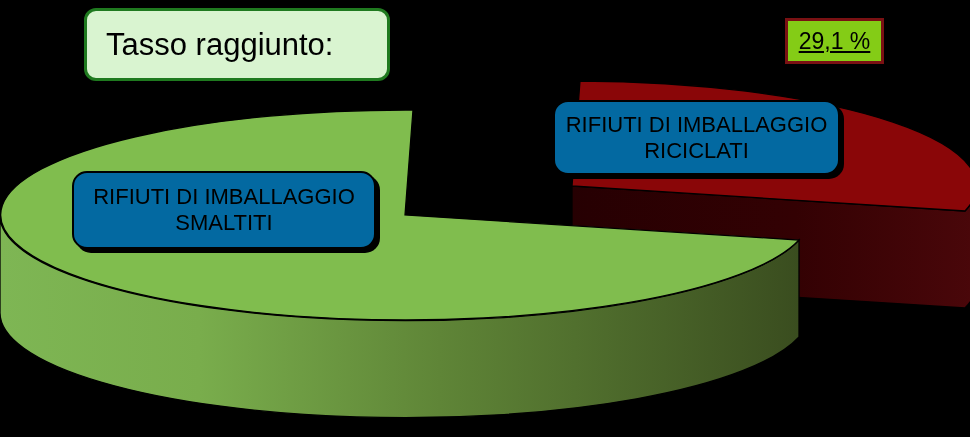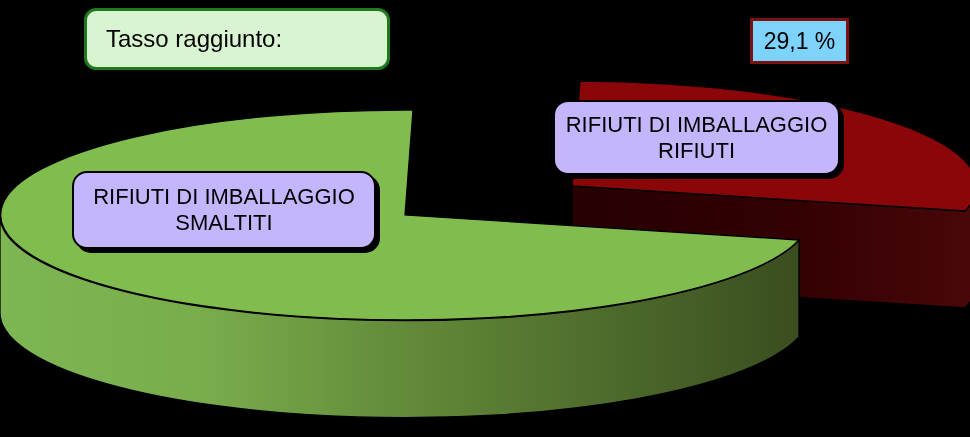--- a/index.html
+++ b/index.html
@@ -3,31 +3,31 @@
 <meta charset="utf-8">
 <style>
   html,body{margin:0;padding:0;background:#000;}
   .stage{
     position:relative;width:970px;height:437px;background:#000;
     overflow:hidden;font-family:"Liberation Sans",sans-serif;color:#000;
   }
   .stage svg{position:absolute;left:0;top:0;}
   .annot{position:absolute;box-sizing:border-box;display:flex;align-items:center;}
   .rate-box{
-    left:84px;top:8px;width:306px;height:62px;
+    left:84px;top:8px;width:306px;height:73px;
     background:#d9f4d0;border:3px solid #1f7a1f;border-radius:12px;
-    font-size:24px;padding-left:19px;gap:30px;white-space:nowrap;
+    font-size:31px;padding-left:19px;gap:30px;white-space:nowrap;
   }
   .value-box{
-    left:750px;top:18px;width:99px;height:46px;
-    background:#7dd3fc;border:3px solid #7a1113;
-    font-size:23px;justify-content:center;
+    left:785px;top:18px;width:99px;height:46px;
+    background:#84cc16;border:3px solid #7a1113;
+    font-size:23px;justify-content:center;text-decoration:underline;
   }
   .slice-label{
-    background:#c4b5fd;border:2px solid #000;border-radius:15px;
+    background:#0369a1;border:2px solid #000;border-radius:15px;
     box-shadow:4px 4px 0 #000;
     flex-direction:column;justify-content:center;text-align:center;
     font-size:22px;line-height:26px;
   }
   .slice-label.smaltiti{left:553px;top:100px;width:287px;height:75px;}
   .slice-label.riciclati{left:72px;top:171px;width:304px;height:78px;}
 </style>
 </head>
 <body>
 
@@ -60,21 +60,21 @@
   <div class="annot rate-box">
     <span>Tasso raggiunto:</span>
   </div>
 
   <div class="annot value-box">
     <span>29,1 %</span>
   </div>
 
   <div class="annot slice-label smaltiti">
     <span>RIFIUTI DI IMBALLAGGIO</span>
-    <span>RIFIUTI</span>
+    <span>RICICLATI</span>
   </div>
 
   <div class="annot slice-label riciclati">
     <span>RIFIUTI DI IMBALLAGGIO</span>
     <span>SMALTITI</span>
   </div>
 
 </div>
 
 </body></html>

